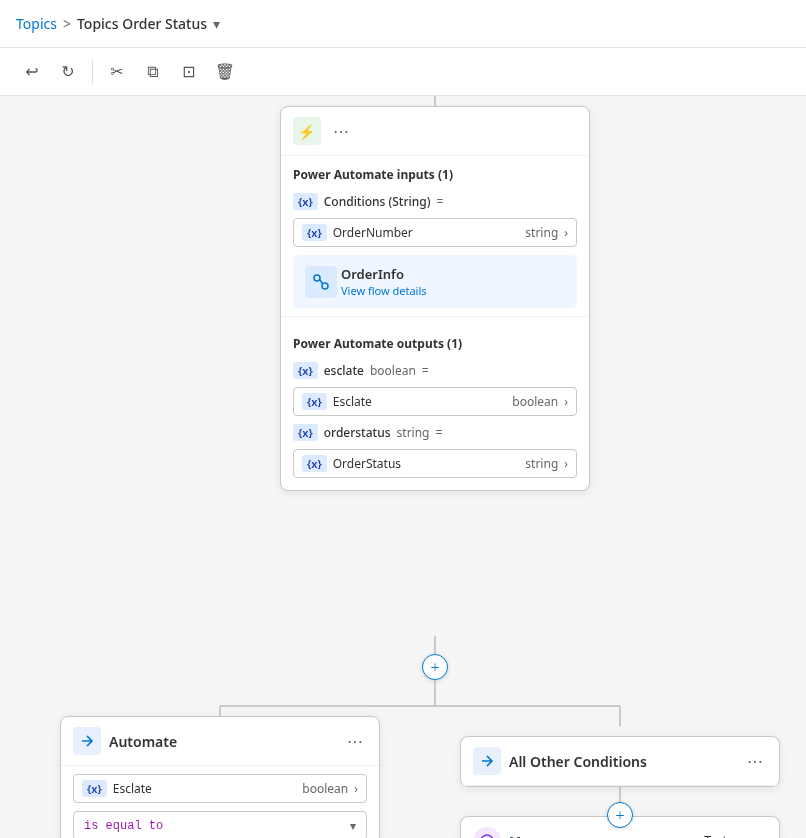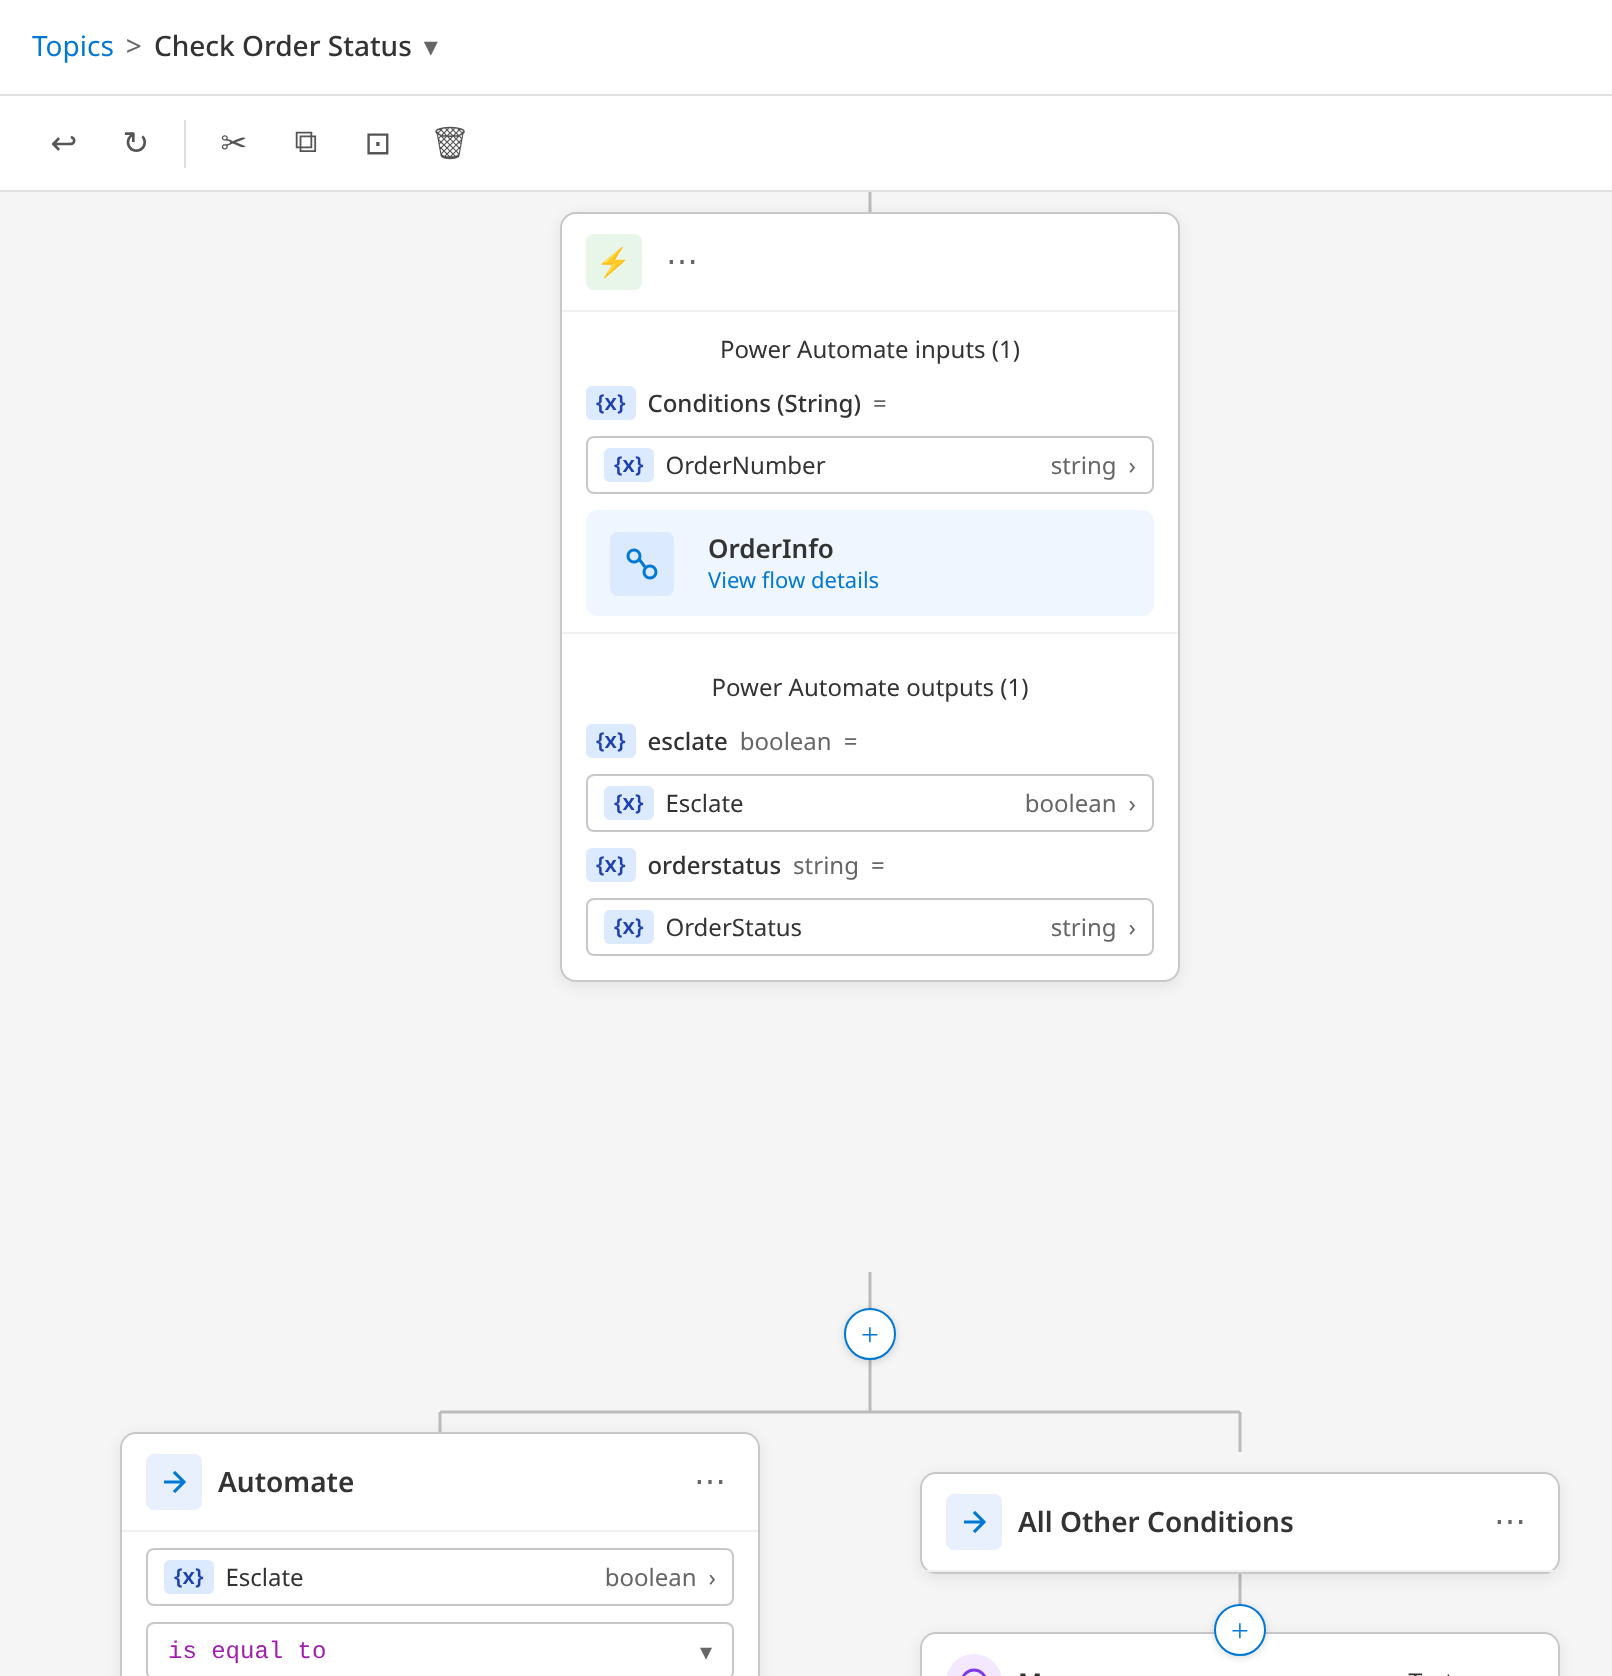--- a/index.html
+++ b/index.html
@@ -141,24 +141,23 @@
       color: #666;
       font-size: 16px;
       display: flex;
       align-items: center;
       justify-content: center;
       border-radius: 4px;
     }
 
     .node-section-title {
       font-size: 12px;
-      font-weight: 400;
+      font-weight: 700;
       color: #333;
       padding: 10px 12px 6px;
-      text-align: center;
     }
 
     .param-row {
       display: flex;
       align-items: center;
       padding: 4px 12px;
       gap: 6px;
       font-size: 12px;
       color: #444;
     }
@@ -199,21 +198,21 @@
     .param-chevron { color: #666; font-size: 12px; margin-left: auto; }
 
     
     .orderinfo-card {
       margin: 8px 12px;
       background: #eff6ff;
       border-radius: 6px;
       padding: 10px 12px;
       display: flex;
       align-items: center;
-      gap: 17px;
+      gap: 4px;
     }
     .orderinfo-icon {
       width: 32px;
       height: 32px;
       background: #dbeafe;
       border-radius: 4px;
       display: flex;
       align-items: center;
       justify-content: center;
     }
@@ -345,21 +344,21 @@
       cursor: pointer;
     }
   </style>
 </head>
 <body>
 
 <div class="topbar">
   <div class="topbar-breadcrumb">
     <span class="link">Topics</span>
     <span class="sep">&gt;</span>
-    <span class="current">Check Order Status</span>
+    <span class="current">Topics Order Status</span>
     <span class="topbar-chevron">▾</span>
   </div>
 </div>
 
 <div class="toolbar">
   <button class="toolbar-btn">↩</button>
   <button class="toolbar-btn">↻</button>
   <div class="toolbar-divider"></div>
   <button class="toolbar-btn">✂</button>
   <button class="toolbar-btn">⧉</button>

